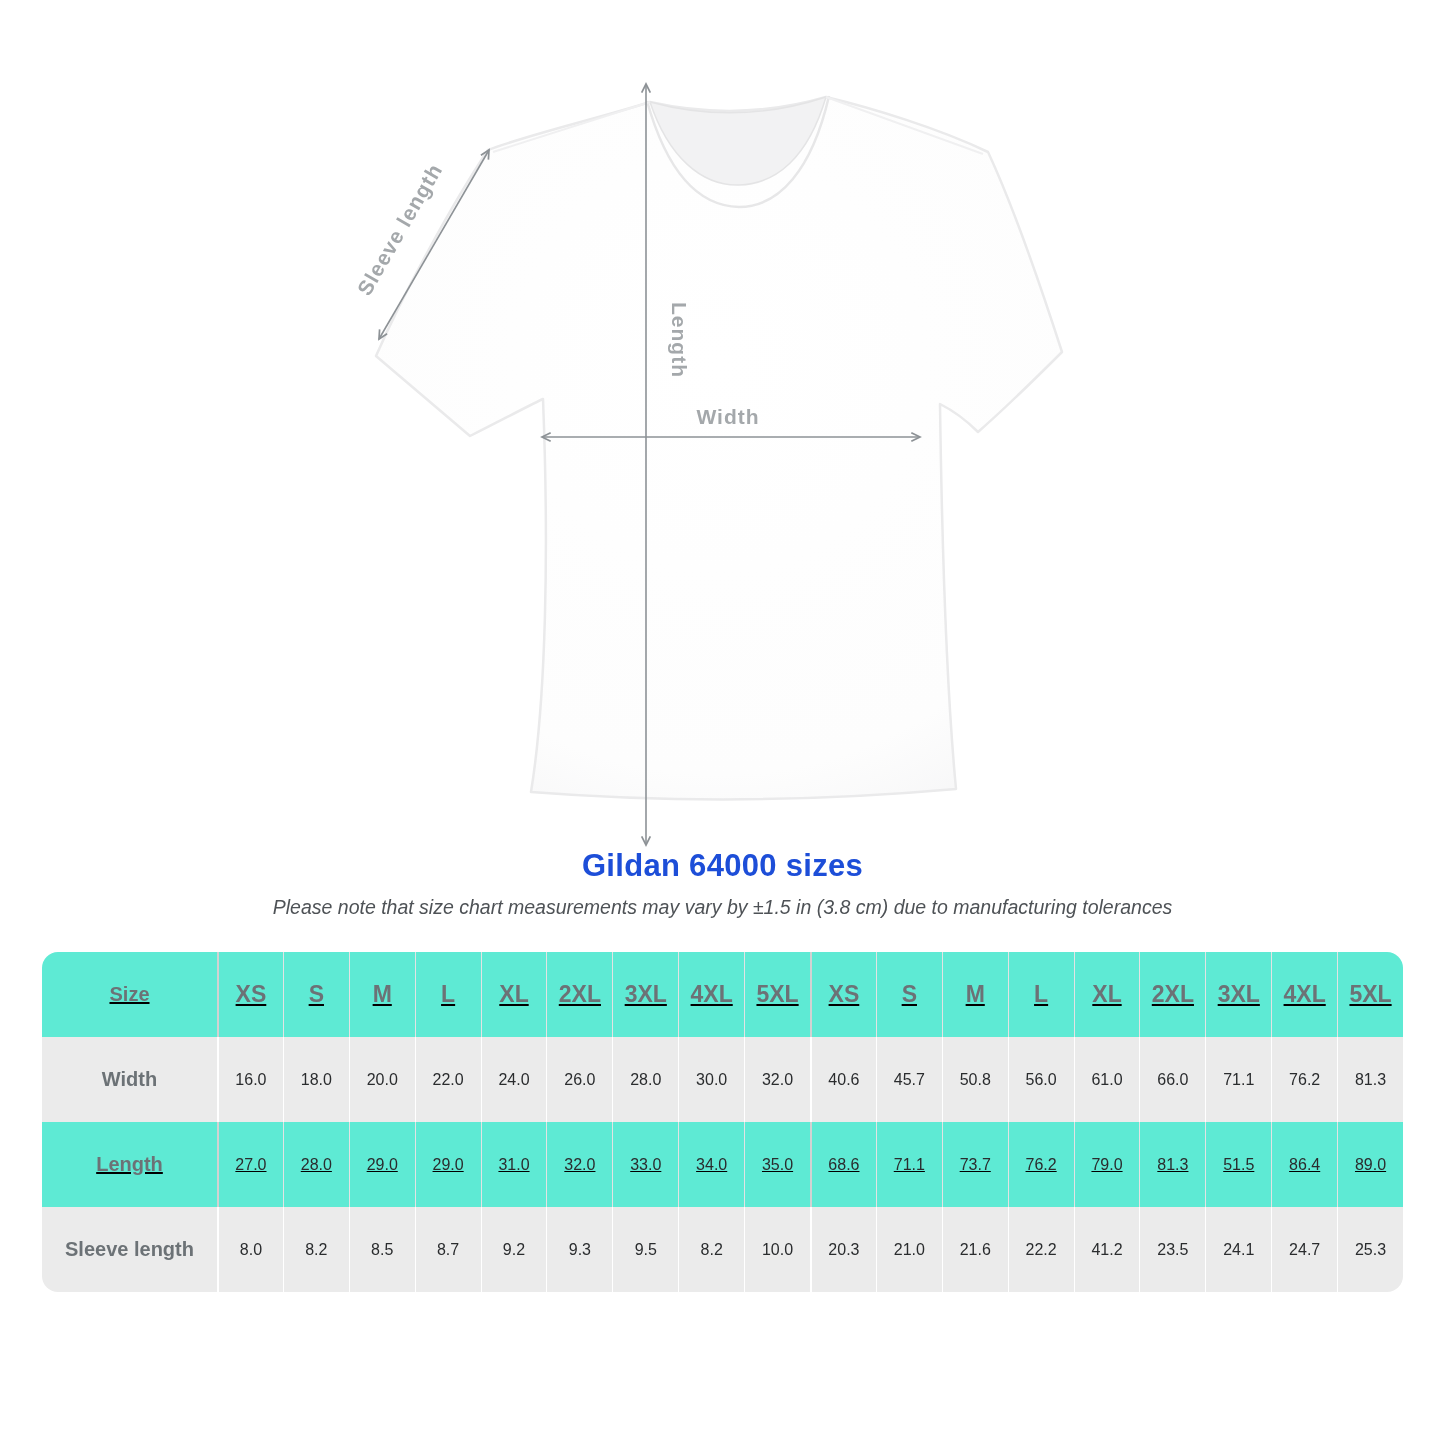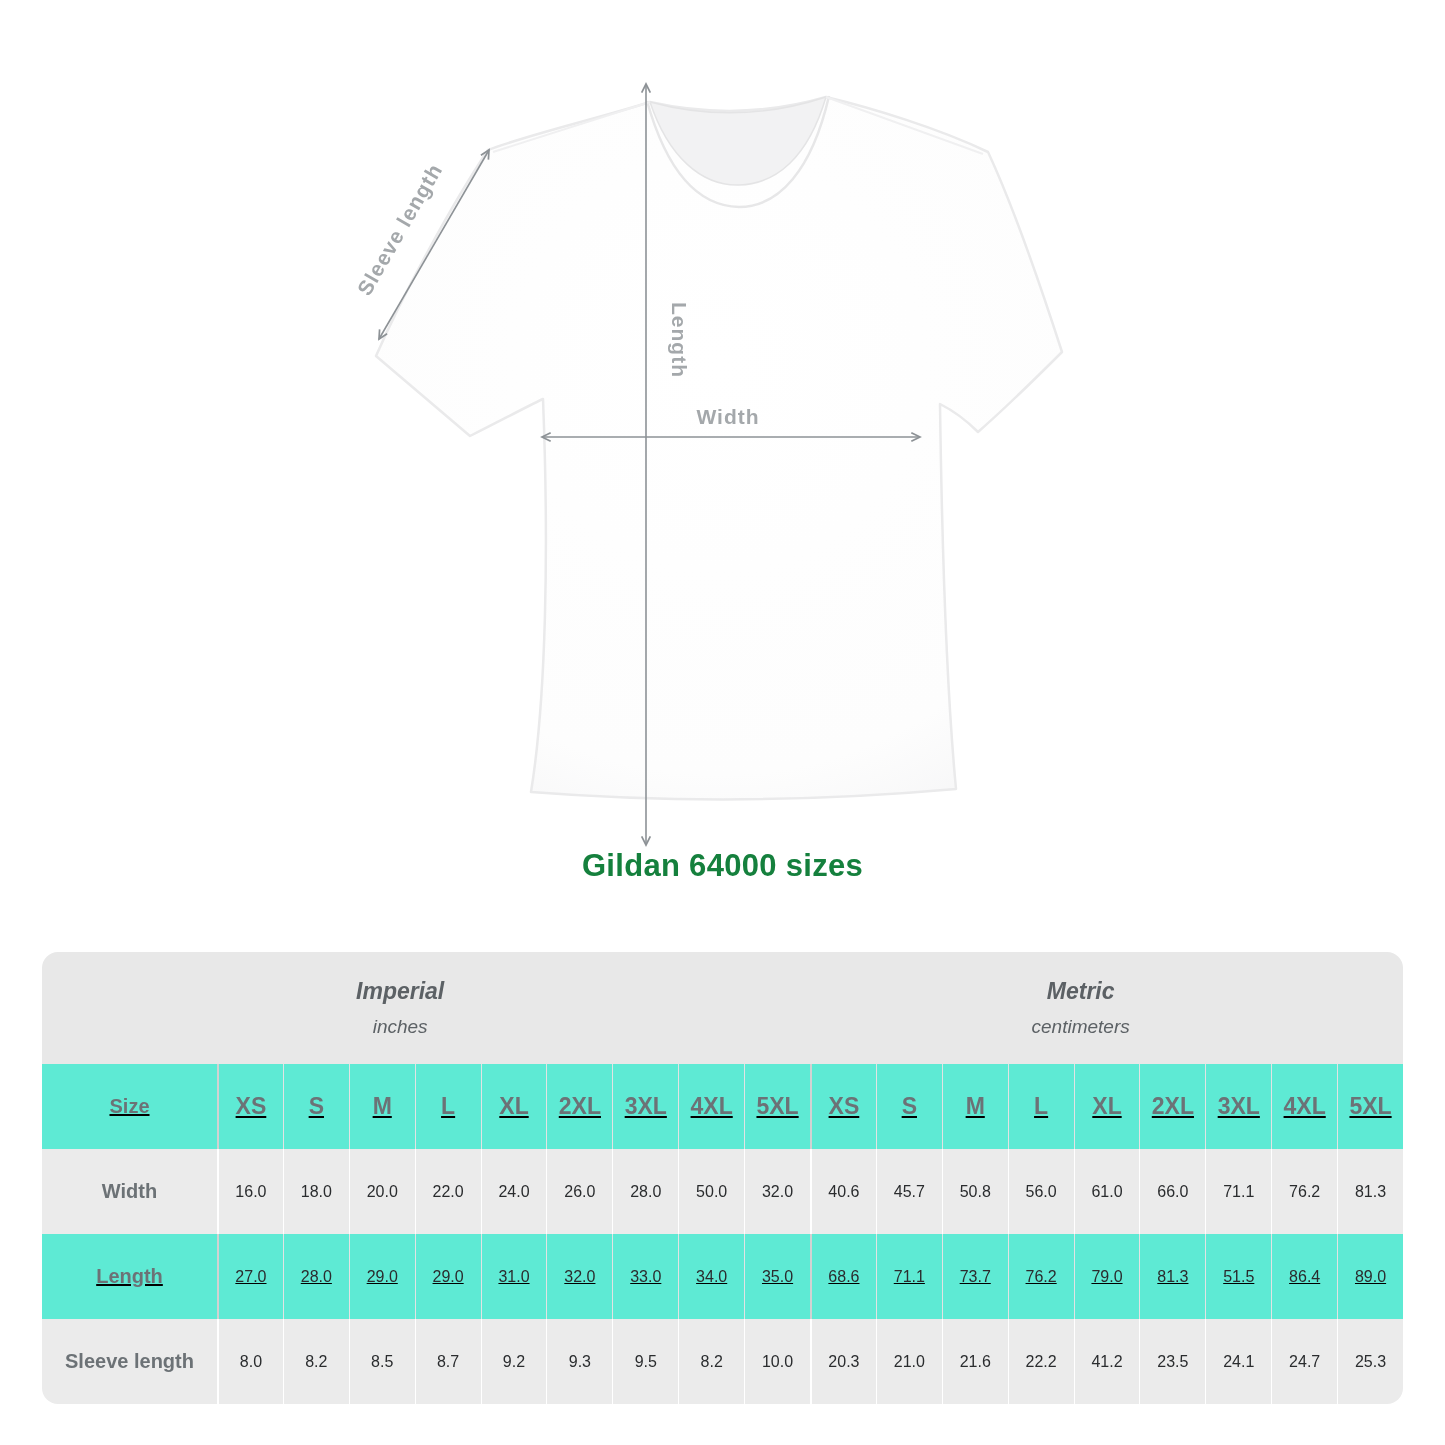--- a/index.html
+++ b/index.html
@@ -4,21 +4,21 @@
 <style>
   html,body{margin:0;padding:0;background:#fff;}
   body{font-family:"Liberation Sans", sans-serif;}
   .stage{position:relative;width:1445px;height:1445px;background:#ffffff;overflow:hidden;}
 
   
   .diagram{position:absolute;left:0;top:0;}
 
   
   .page-title{position:absolute;left:0;top:848px;width:100%;text-align:center;
-    font-size:31px;font-weight:bold;color:#15803d;letter-spacing:.3px;}
+    font-size:31px;font-weight:bold;color:#1d4ed8;letter-spacing:.3px;}
   .page-subtitle{position:absolute;left:0;top:896px;width:100%;text-align:center;
     font-style:italic;font-size:19.5px;color:#4e5256;}
 
   
   .size-table{position:absolute;left:42px;top:952px;width:1361px;
     border-radius:16px;overflow:hidden;}
   .row{display:grid;grid-template-columns:175px repeat(18,1fr);}
   .row.band{height:112px;background:#e8e8e8;grid-template-columns:repeat(19,1fr);}
   .row.body-row{height:85px;}
   .r-white{--sep:#e3e3e3;--sepS:#d2d2d2;background:#5eead4;text-decoration:underline;}
@@ -87,32 +87,23 @@
     </g>
     <text x="728" y="424" text-anchor="middle" font-size="21" font-weight="bold" fill="#a4a8ab" letter-spacing="1">Width</text>
 
     <g>
       <line x1="379" y1="339" x2="489" y2="150" stroke="#8d9296" stroke-width="1.6" marker-start="url(#ah)" marker-end="url(#ah)"></line>
     </g>
     <text x="406" y="233" transform="rotate(-60 406 233)" text-anchor="middle" font-size="21" font-weight="bold" fill="#a4a8ab" letter-spacing="1">Sleeve length</text>
   </svg>
 
   <div class="page-title">Gildan 64000 sizes</div>
+  <div class="page-subtitle">Please note that size chart measurements may vary by ±1.5 in (3.8 cm) due to manufacturing tolerances</div>
 
   <div class="size-table">
-    <div class="row band">
-      <div class="cell band-cell imperial">
-        <div class="band-title">Imperial</div>
-        <div class="band-unit">inches</div>
-      </div>
-      <div class="cell band-cell metric">
-        <div class="band-title">Metric</div>
-        <div class="band-unit">centimeters</div>
-      </div>
-    </div>
     <div class="row body-row r-white">
         <div class="cell label-cell">Size</div>
         <div class="cell size-head c-strong">XS</div>
         <div class="cell size-head c-thin">S</div>
         <div class="cell size-head c-thin">M</div>
         <div class="cell size-head c-thin">L</div>
         <div class="cell size-head c-thin">XL</div>
         <div class="cell size-head c-thin">2XL</div>
         <div class="cell size-head c-thin">3XL</div>
         <div class="cell size-head c-thin">4XL</div>
@@ -129,21 +120,21 @@
       </div>
     <div class="row body-row r-gray">
         <div class="cell label-cell">Width</div>
         <div class="cell val c-strong">16.0</div>
         <div class="cell val c-thin">18.0</div>
         <div class="cell val c-thin">20.0</div>
         <div class="cell val c-thin">22.0</div>
         <div class="cell val c-thin">24.0</div>
         <div class="cell val c-thin">26.0</div>
         <div class="cell val c-thin">28.0</div>
-        <div class="cell val c-thin">50.0</div>
+        <div class="cell val c-thin">30.0</div>
         <div class="cell val c-thin">32.0</div>
         <div class="cell val c-strong">40.6</div>
         <div class="cell val c-thin">45.7</div>
         <div class="cell val c-thin">50.8</div>
         <div class="cell val c-thin">56.0</div>
         <div class="cell val c-thin">61.0</div>
         <div class="cell val c-thin">66.0</div>
         <div class="cell val c-thin">71.1</div>
         <div class="cell val c-thin">76.2</div>
         <div class="cell val c-thin">81.3</div>

